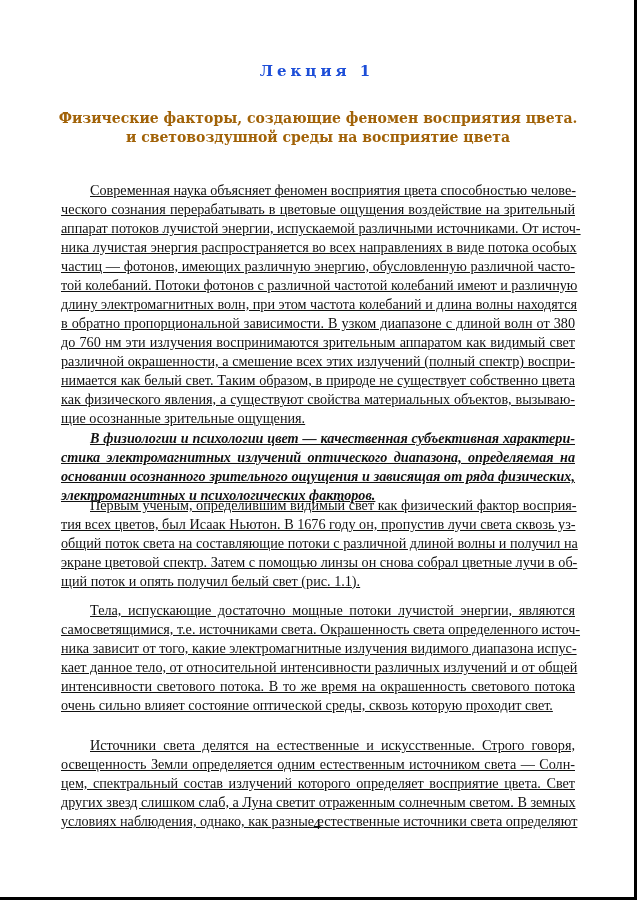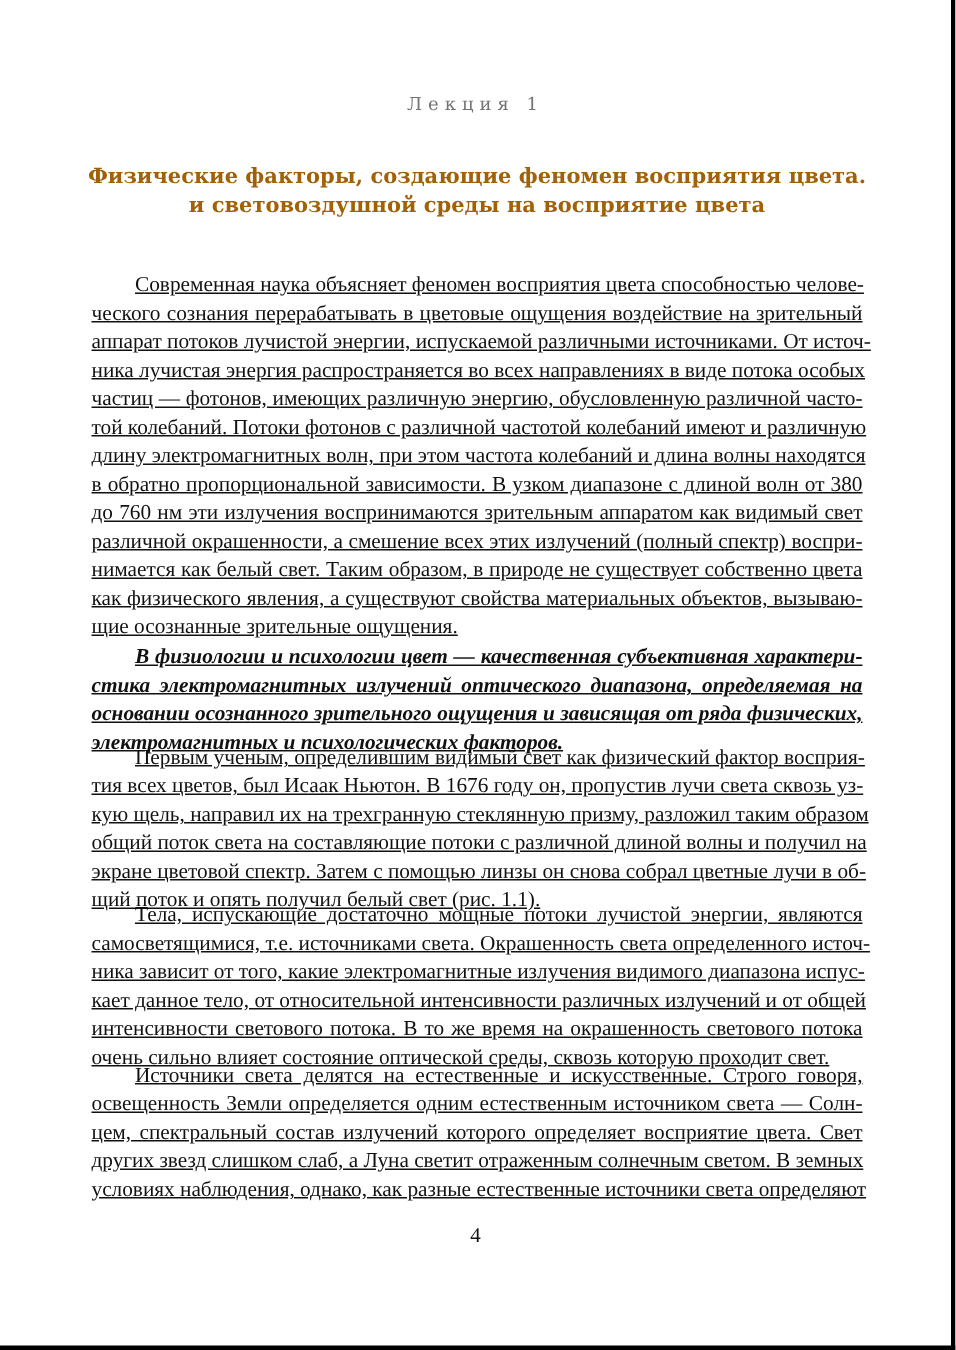--- a/index.html
+++ b/index.html
@@ -8,23 +8,23 @@
     position: absolute; left: 0; top: 0;
     width: 634px; height: 897px;
     background: #ffffff;
     border-right: 3px solid #000;
     border-bottom: 3px solid #000;
   }
   .lecture-title {
     position: absolute; left: 0; width: 634px; top: 62px;
     text-align: center;
     font-family: "DejaVu Serif", serif;
-    font-weight: normal; font-size: 12px;
+    font-weight: bold; font-size: 15px;
     letter-spacing: 4px;
-    color: #737373;
+    color: #1d4ed8;
   }
   .chapter-heading {
     position: absolute; left: 40px; width: 556px; top: 109px;
     text-align: center;
     font-family: "DejaVu Serif", serif;
     font-weight: bold; font-size: 14px; line-height: 19px;
     color: #a16207;
   }
   .chapter-heading div { white-space: nowrap; }
   .body {
@@ -38,21 +38,21 @@
     display: block; height: 19px; white-space: nowrap;
     text-align: justify; text-align-last: justify;
   }
   .line.last { text-align-last: left; }
   .line.indent { padding-left: 29px; }
   .italic { font-style: italic; font-weight: bold; }
   .p1 { top: 181px; }
   .p2 { top: 429px; }
   .p3 { top: 496px; }
   .p4 { top: 601px; }
-  .p5 { top: 708px; }
+  .p5 { top: 736px; }
   .page-number {
     position: absolute; left: 0; width: 634px; top: 817px;
     text-align: center;
     font-family: "Liberation Serif", serif; font-size: 14px; color: #111;
   }
 </style>
 </head>
 <body>
 
 <div class="page">
@@ -83,21 +83,20 @@
   <div class="body p2 italic">
     <span class="line indent">В физиологии и психологии цвет — качественная субъективная характери-</span>
     <span class="line">стика электромагнитных излучений оптического диапазона, определяемая на</span>
     <span class="line">основании осознанного зрительного ощущения и зависящая от ряда физических,</span>
     <span class="line last">электромагнитных и психологических факторов.</span>
   </div>
 
   <div class="body p3">
     <span class="line indent">Первым ученым, определившим видимый свет как физический фактор восприя-</span>
     <span class="line">тия всех цветов, был Исаак Ньютон. В 1676 году он, пропустив лучи света сквозь уз-</span>
-    <span class="line">кую щель, направил их на трехгранную стеклянную призму, разложил таким образом</span>
     <span class="line">общий поток света на составляющие потоки с различной длиной волны и получил на</span>
     <span class="line">экране цветовой спектр. Затем с помощью линзы он снова собрал цветные лучи в об-</span>
     <span class="line last">щий поток и опять получил белый свет (рис. 1.1).</span>
   </div>
 
   <div class="body p4">
     <span class="line indent">Тела, испускающие достаточно мощные потоки лучистой энергии, являются</span>
     <span class="line">самосветящимися, т.е. источниками света. Окрашенность света определенного источ-</span>
     <span class="line">ника зависит от того, какие электромагнитные излучения видимого диапазона испус-</span>
     <span class="line">кает данное тело, от относительной интенсивности различных излучений и от общей</span>

